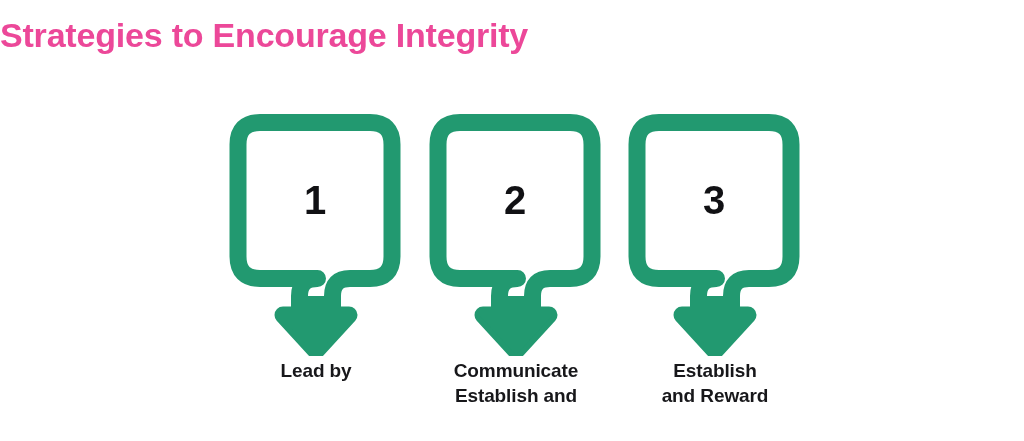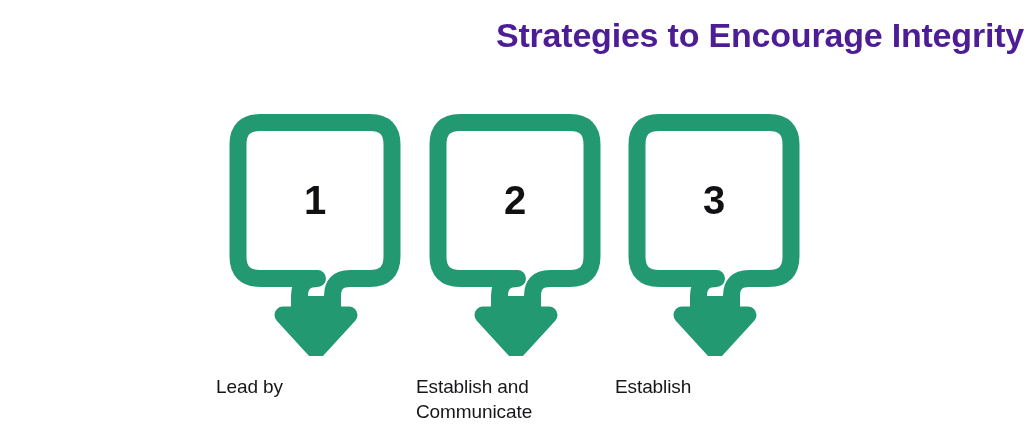--- a/index.html
+++ b/index.html
@@ -20,25 +20,25 @@
     inset: 0;
     width: 1024px;
     height: 441px;
   }
 
   .page-title {
     position: absolute;
     top: 14px;
     left: 0;
     width: 1024px;
-    text-align: right;
+    text-align: left;
     font-size: 34px;
     font-weight: bold;
     letter-spacing: -0.2px;
-    color: #4c1d95;
+    color: #ec4899;
     line-height: 42px;
     white-space: nowrap;
   }
 
   .steps-row {
     position: absolute;
     top: 108px;
     left: 0;
     width: 1024px;
     height: 330px;
@@ -80,25 +80,26 @@
     justify-content: center;
     font-size: 40px;
     font-weight: bold;
     color: #111114;
     line-height: 1;
     letter-spacing: 0;
   }
 
   .step-label {
     position: absolute;
-    top: 266px;
-    left: 0;
-    width: 200px;
+    top: 250px;
+    left: 0;
+    width: 200px;
+    text-align: center;
     font-size: 19px;
-    font-weight: normal;
+    font-weight: bold;
     color: #17171a;
     line-height: 25px;
     letter-spacing: -0.1px;
   }
 
   .step-label .line { display: block; white-space: nowrap; }
 </style>
 </head>
 <body>
 
@@ -159,22 +160,22 @@
                    C 29.4 14.5 22 21.9 22 36.5
                    L 22 148.5
                    C 22 163.1 29.4 170.5 44 170.5
                    Z" fill="none" stroke="#229970" stroke-width="17" stroke-linejoin="round" stroke-linecap="butt"></path>
           <path d="M100 247 L 63.5 207.5 L 136.5 207.5 Z" fill="#229970"></path>
           <path d="M83.5 188 L 116.5 188 L 116.5 212 L 83.5 212 Z" fill="#229970"></path>
         </svg>
       </div>
       <div class="step-number">2</div>
       <div class="step-label">
+        <span class="line">Communicate</span>
         <span class="line">Establish and</span>
-        <span class="line">Communicate</span>
       </div>
     </div>
 
     <div class="step step-3">
       <div class="step-graphic">
         <svg viewBox="0 0 200 248" xmlns="http://www.w3.org/2000/svg" aria-hidden="true">
           <path d="M101.5 170.5
                    C 89 170.5 83.5 176.5 83.5 188
                    L 83.5 207
                    L 67 207
@@ -192,17 +193,18 @@
                    L 22 148.5
                    C 22 163.1 29.4 170.5 44 170.5
                    Z" fill="none" stroke="#229970" stroke-width="17" stroke-linejoin="round" stroke-linecap="butt"></path>
           <path d="M100 247 L 63.5 207.5 L 136.5 207.5 Z" fill="#229970"></path>
           <path d="M83.5 188 L 116.5 188 L 116.5 212 L 83.5 212 Z" fill="#229970"></path>
         </svg>
       </div>
       <div class="step-number">3</div>
       <div class="step-label">
         <span class="line">Establish</span>
+        <span class="line">and Reward</span>
       </div>
     </div>
 
   </div>
 </div>
 
 </body></html>

